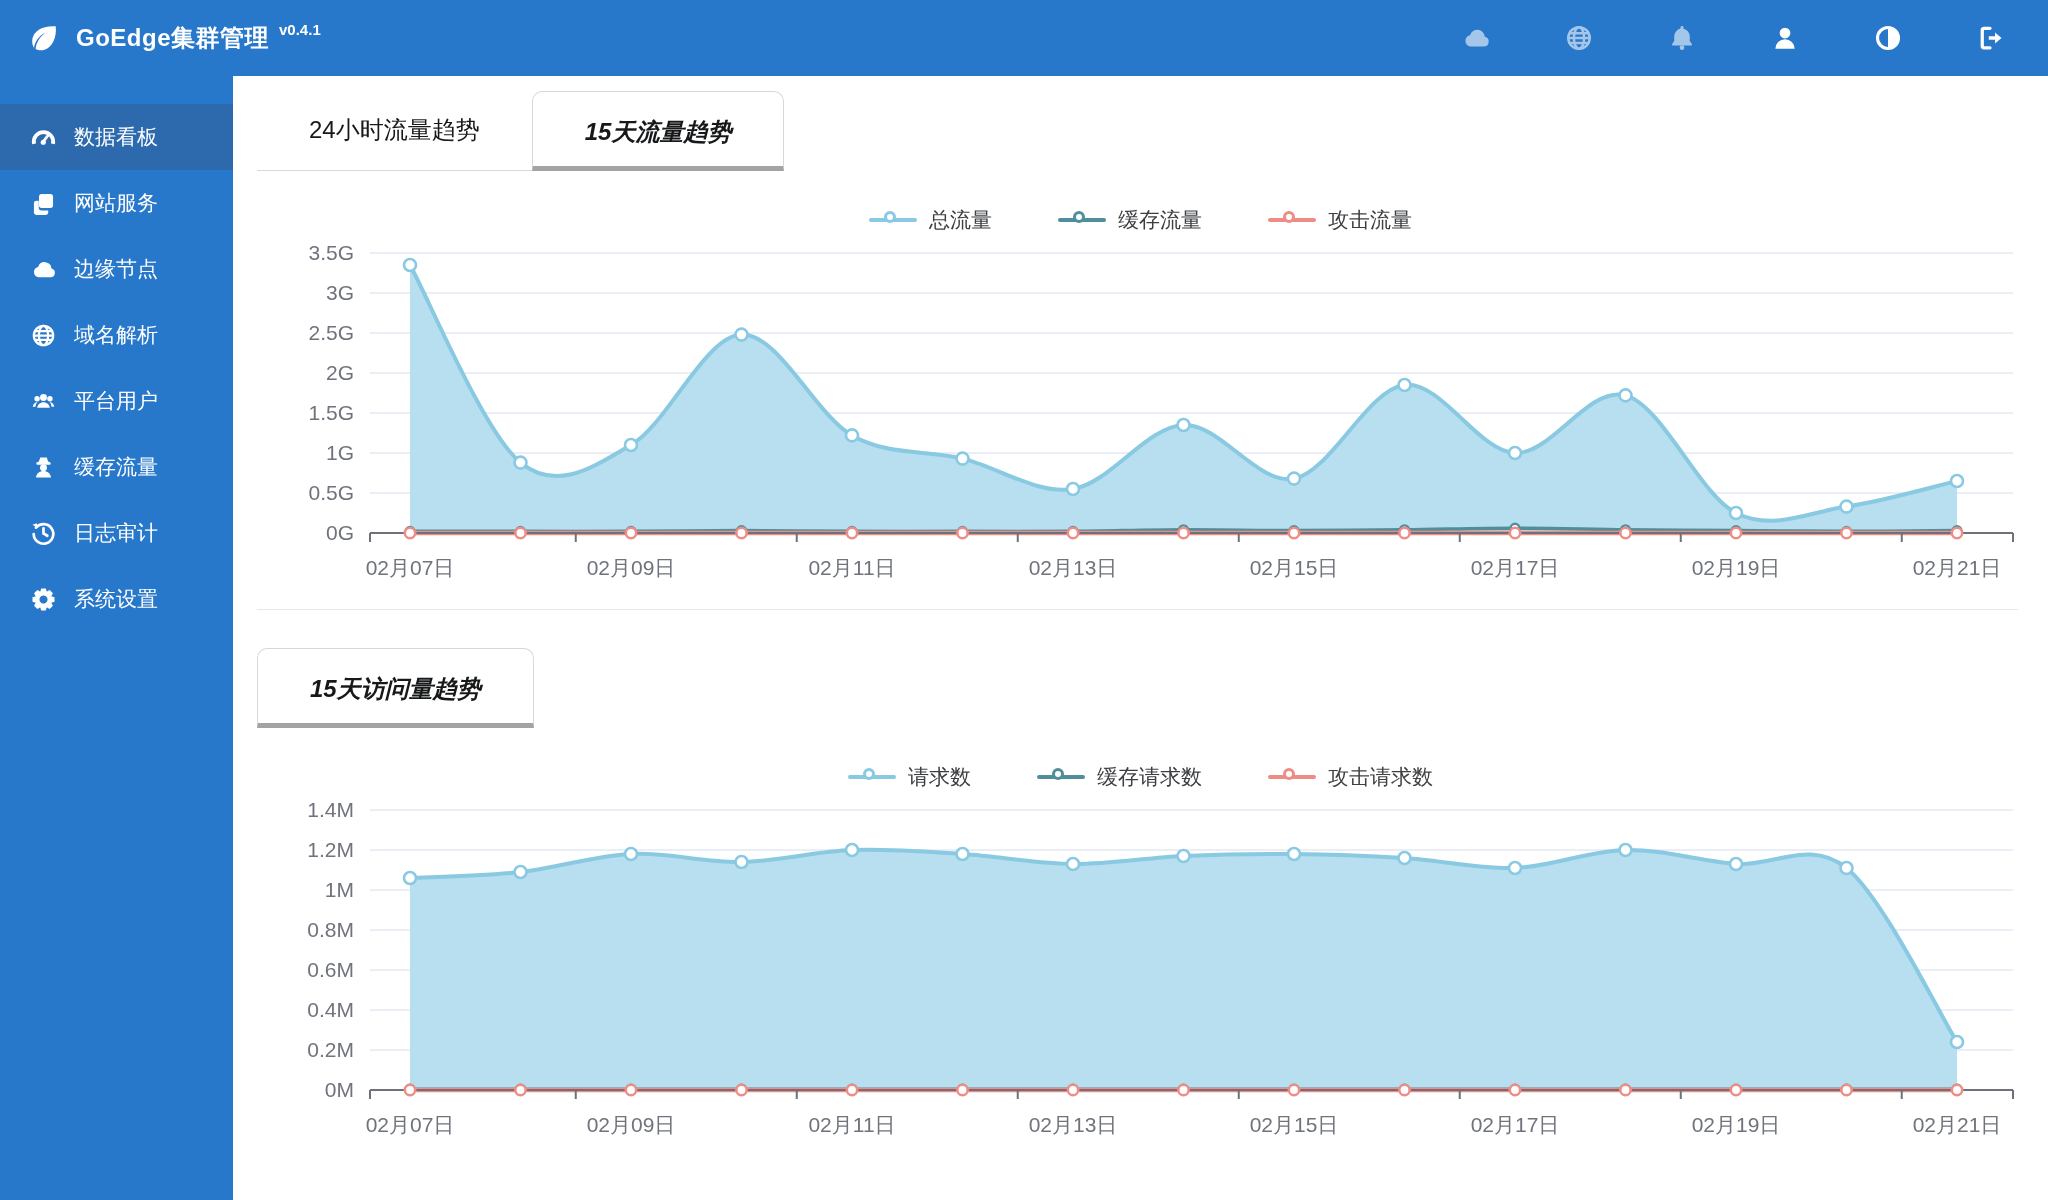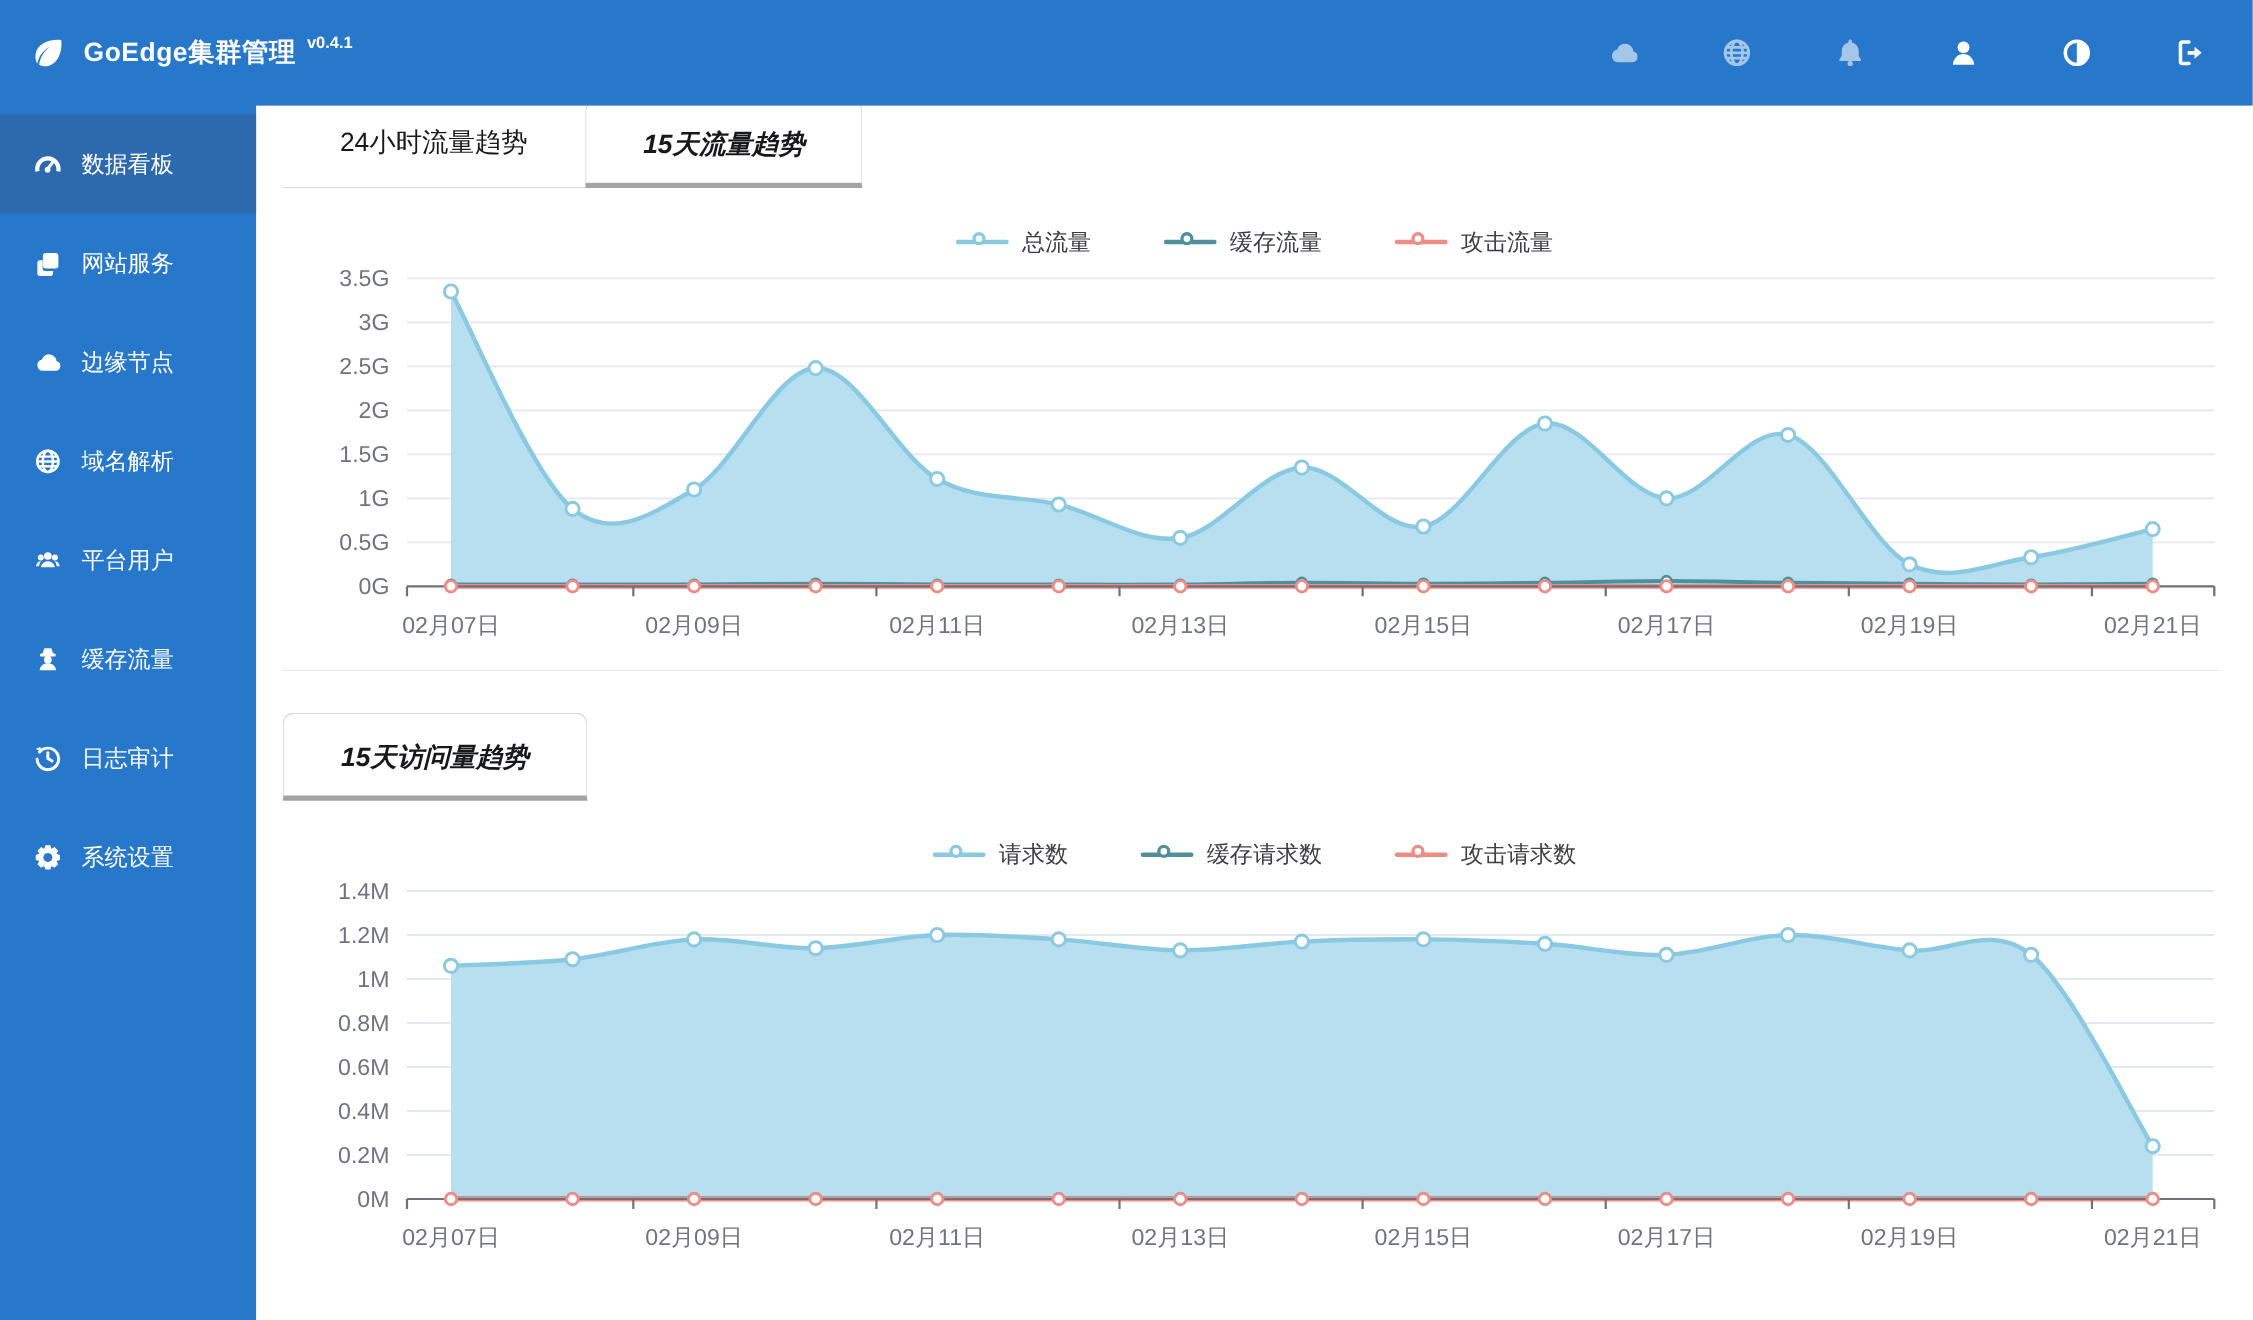--- a/index.html
+++ b/index.html
@@ -4,35 +4,35 @@
 <style>
   * { box-sizing: border-box; }
   html,body { margin:0; padding:0; background:#fff; }
   body {
     width:2048px; height:1200px; position:relative; overflow:hidden;
     font-family:"Liberation Sans","DejaVu Sans",sans-serif;
     --header-bg:#2777cb; --sidebar-bg:#2777cb; --sidebar-active-bg:#2d6aad;
     --tab-border:#d8d8d8; --divider:#e8e8e8;
     --axis-line:#6e717a; --axis-label:#70737c; --grid-line:#e5e8f1;
   }
-  .header { position:absolute; top:0; left:0; right:0; height:96px;
+  .header { position:absolute; top:0; left:0; right:0; height:76px;
     background:var(--header-bg); display:flex; align-items:center; z-index:5; }
   .brand { display:flex; align-items:flex-start; padding-left:28px; color:#fff; }
   .logo { width:32px; height:32px; margin-right:16px; margin-top:2px; color:#fff; }
   .logo svg { width:32px; height:32px; display:block; }
   .brand-title { font-size:24px; font-weight:bold; letter-spacing:.5px; line-height:36px; }
   .brand-ver { font-size:15px; margin-left:10px; line-height:20px; font-weight:bold; }
   .nav-icons { margin-left:auto; display:flex; align-items:center; gap:73px; padding-right:42px; color:#fff; }
   .nav-icon { width:30px; height:30px; cursor:pointer; }
   .nav-icon svg { width:30px; height:30px; display:block; }
   .nav-icon.dim { opacity:.58; }
 
   .sidebar { position:absolute; top:76px; left:0; bottom:0; width:233px;
     background:var(--sidebar-bg); padding-top:28px; }
-  .side-item { height:90px; display:flex; align-items:center; padding-left:30px;
+  .side-item { height:66px; display:flex; align-items:center; padding-left:30px;
     color:#fff; font-size:21px; cursor:pointer; }
   .side-item.active { background:var(--sidebar-active-bg); }
   .side-icon { width:27px; height:27px; margin-right:17px; flex:0 0 27px; }
   .side-icon svg { width:27px; height:27px; display:block; }
 
   .main { position:absolute; left:233px; top:76px; right:0; bottom:0; background:#fff; padding-top:14px; }
   .tabbar { display:inline-flex; align-items:flex-end; margin-left:24px; border-bottom:1px solid var(--tab-border); }
   .tab { height:80px; line-height:80px; padding:0 52px; font-size:24px; color:#17181a;
     white-space:nowrap; cursor:pointer; background:#fff; }
   .tab.active { font-weight:bold; border:1px solid var(--tab-border); border-bottom:5px solid #a3a3a3;

